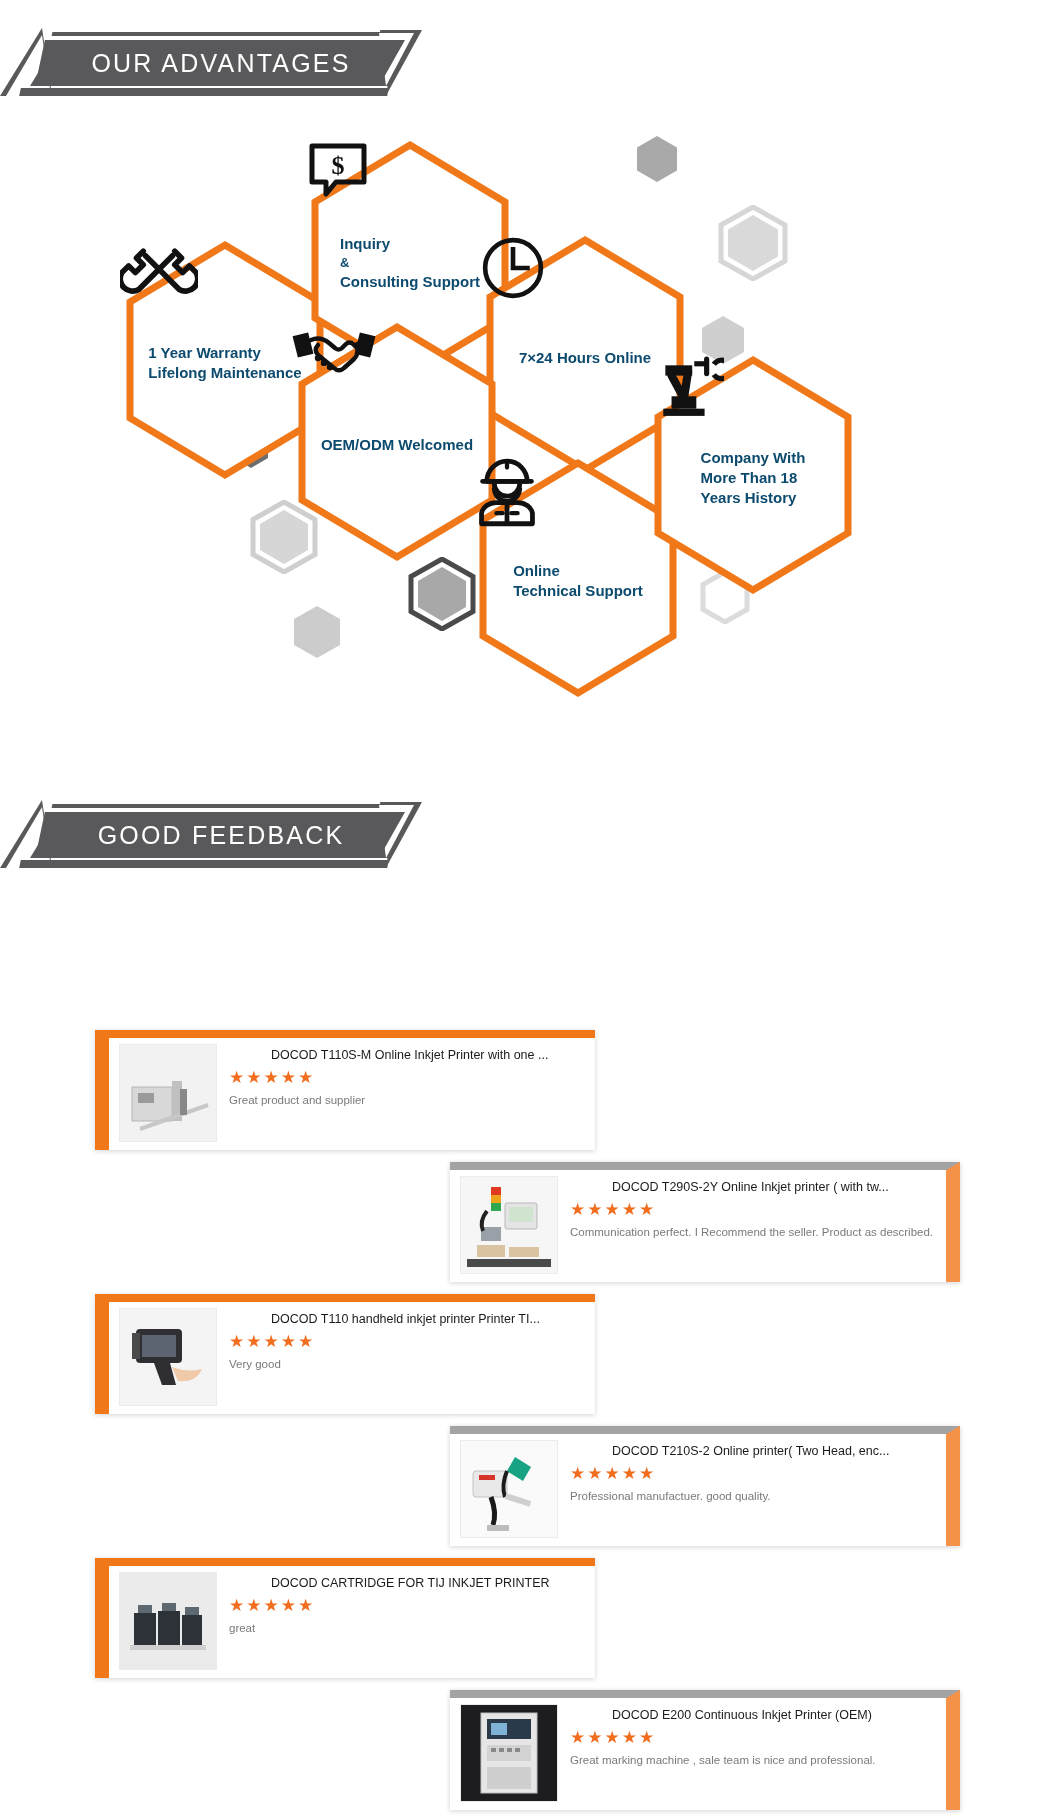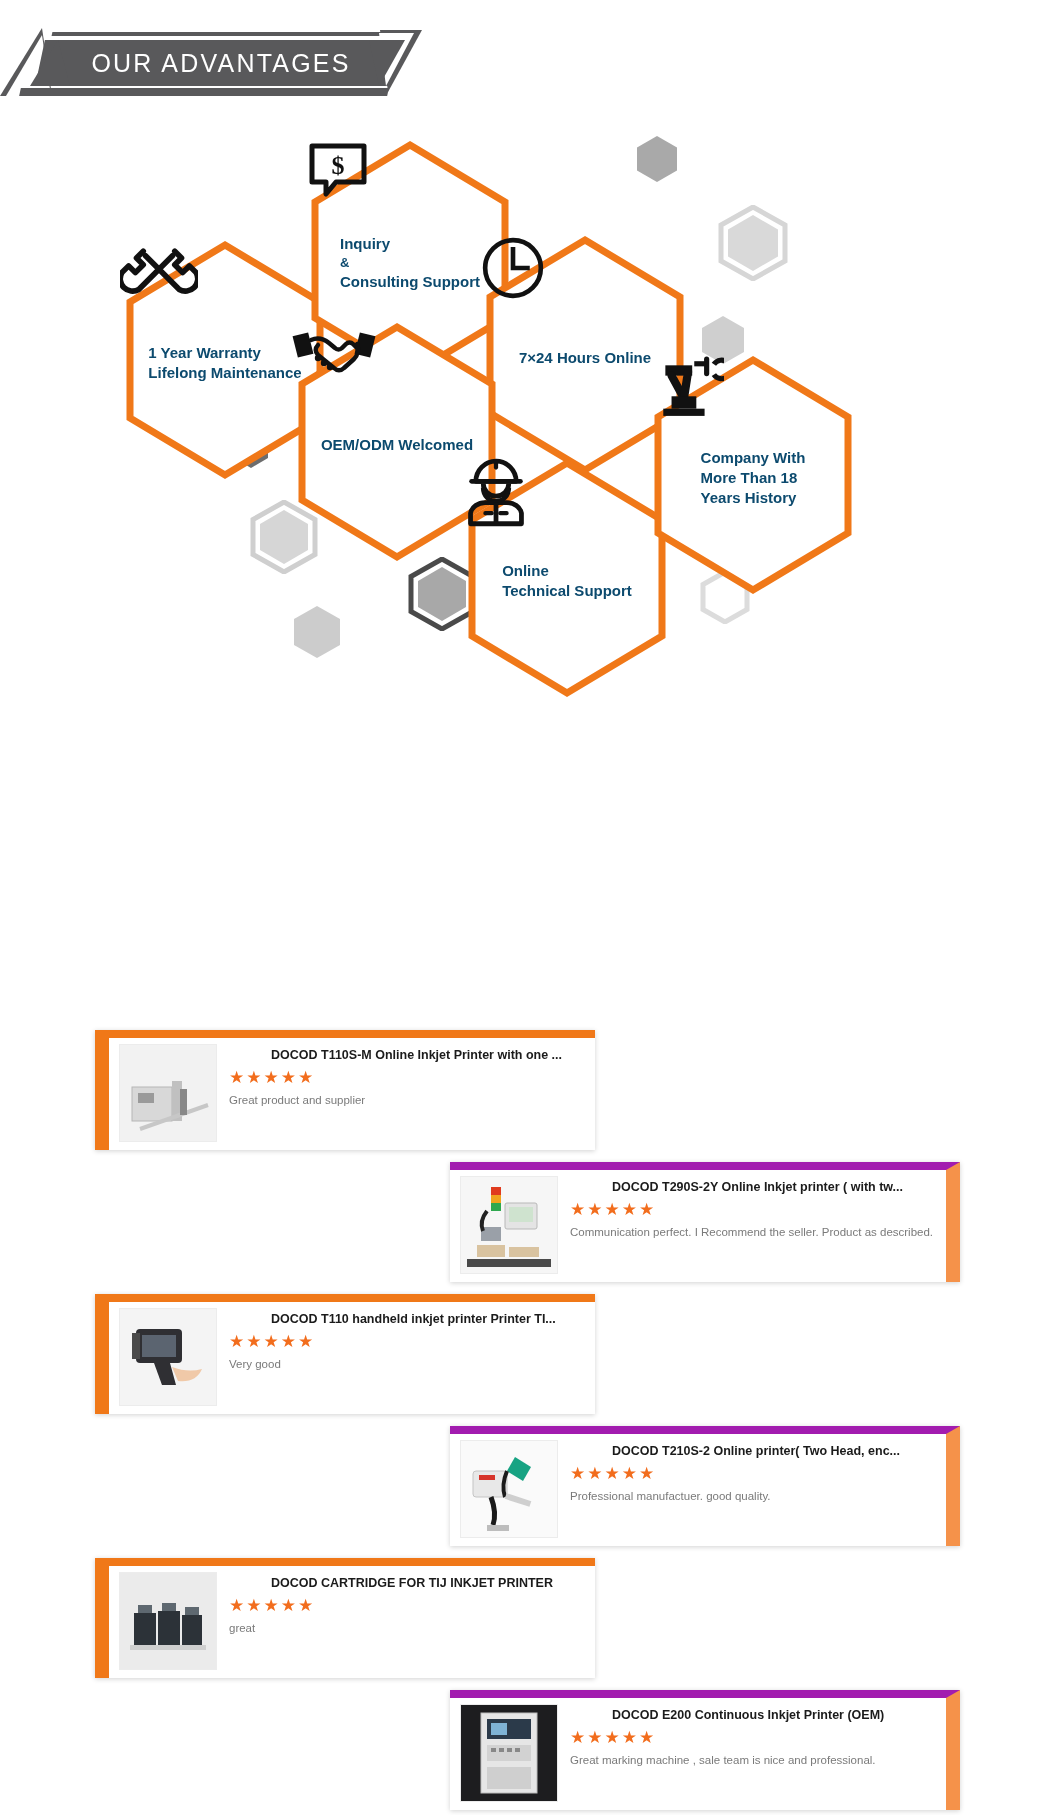--- a/index.html
+++ b/index.html
@@ -97,29 +97,29 @@
   .feed{position:absolute;left:0;top:1030px;width:1060px;}
   .card{
     position:relative;
     box-sizing:border-box;
     background:#ffffff;
     height:120px;
     box-shadow:0 1px 5px rgba(0,0,0,.18);
     display:flex;align-items:flex-start;
   }
   .card.left{margin-left:95px;width:500px;border-left:14px solid #f07818;border-top:8px solid #f07818;}
-  .card.right{margin-left:450px;width:510px;border-right:14px solid #f5924a;border-top:8px solid #a21caf;}
+  .card.right{margin-left:450px;width:510px;border-right:14px solid #f5924a;border-top:8px solid #a3a3a3;}
   .card .thumb{
     width:98px;height:98px;margin:6px 12px 0 10px;flex:none;
     background:#f4f4f4;border:1px solid #ececec;box-sizing:border-box;
     position:relative;overflow:hidden;
   }
   .card .body{padding-top:10px;padding-right:8px;flex:1;min-width:0;}
   .card .ptitle{
-    font-size:12.5px;font-weight:bold;color:#1b1b1b;
+    font-size:12.5px;font-weight:normal;color:#1b1b1b;
     white-space:nowrap;overflow:hidden;text-overflow:ellipsis;
     margin-bottom:7px;
     padding-left:42px;
   }
   .card .stars{color:#f26d1d;font-size:17px;letter-spacing:2px;margin-bottom:8px;line-height:1;}
   .card .rev{font-size:11.5px;color:#7a7a7a;white-space:nowrap;overflow:hidden;text-overflow:ellipsis;}
   .spacer{height:12px;}
 </style>
 </head>
 <body>
@@ -242,21 +242,21 @@
             <circle cx="32" cy="41" r="3.2" fill="#111"></circle>
             <circle cx="38" cy="45" r="3.2" fill="#111"></circle>
           </svg>
         </span>
         <div class="lbl">
           <span>OEM/ODM Welcomed</span>
         </div>
       </div>
     </div>
 
-    <div class="hex" style="left:462px;top:338px;--w:210px;--h:240px;">
+    <div class="hex" style="left:473px;top:338px;--w:210px;--h:240px;">
       <svg width="210" height="240" viewBox="0 0 210 240">
           <polygon points="105,5 200,62 200,178 105,235 10,178 10,62" fill="#ffffff" stroke="#f07818" stroke-width="7"></polygon>
         </svg>
       <div class="content">
         <span class="ic">
           <svg width="68" height="70" viewBox="0 0 64 66">
             <path d="M32 4 v5" stroke="#111" stroke-width="4" stroke-linecap="round"></path>
             <path d="M13 22 a19 19 0 0 1 38 0 z" fill="none" stroke="#111" stroke-width="4.5" stroke-linejoin="round"></path>
             <path d="M9 22 h46" stroke="#111" stroke-width="4.5" stroke-linecap="round"></path>
             <path d="M20 24 a12 12 0 0 0 24 0" fill="none" stroke="#111" stroke-width="4.5"></path>
@@ -292,20 +292,34 @@
         </span>
         <div class="lbl">
           <span>Company With</span><br>
           <span>More Than 18</span><br>
           <span>Years History</span>
         </div>
       </div>
     </div>
   </div>
 
+  <div class="banner-wrap" style="top:790px;">
+    <div class="banner">
+      <div class="tri-outline"></div>
+      <div class="tri-outline-inner"></div>
+      <div class="barline"></div>
+      <div class="barbottom"></div>
+      <div class="bar"></div>
+      <div class="tri-left"></div>
+      <div class="tri-right-out"></div>
+      <div class="tri-right-in"></div>
+      <div class="tri-right"></div>
+      <div class="btext">GOOD  FEEDBACK</div>
+    </div>
+  </div>
 
   <div class="feed">
 
     <div class="card left">
       <div class="thumb">
         <svg width="96" height="96" viewBox="0 0 96 96">
           <rect width="96" height="96" fill="#f2f2f2"></rect>
           <rect x="12" y="42" width="40" height="34" fill="#d8d8d8" stroke="#b6b6b6"></rect>
           <rect x="18" y="48" width="16" height="10" fill="#9a9a9a"></rect>
           <rect x="52" y="36" width="10" height="40" fill="#c0c0c0"></rect>

